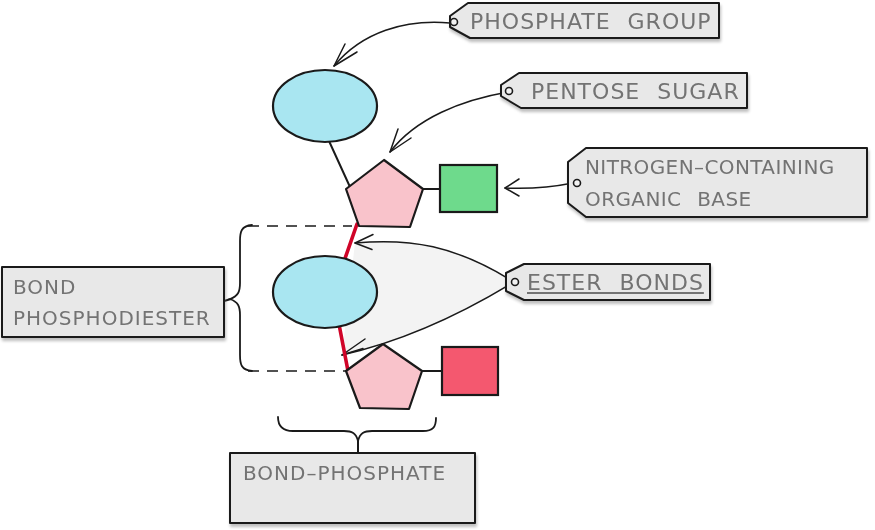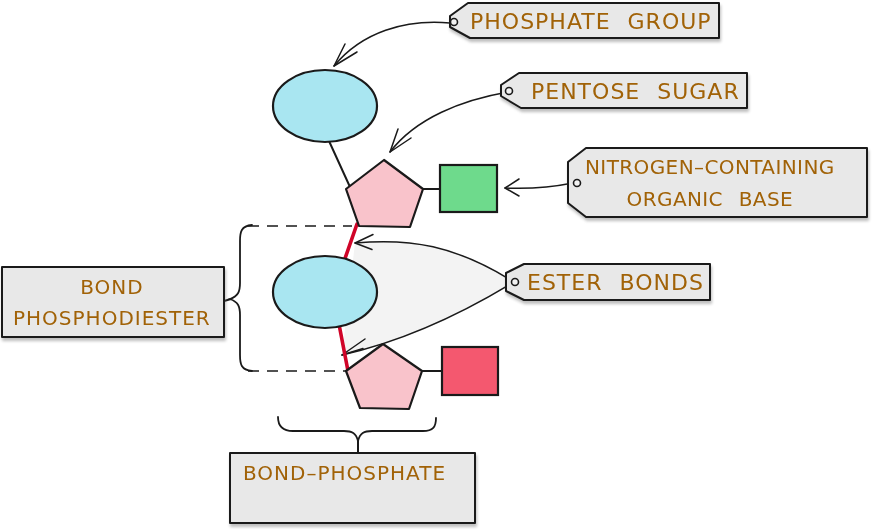--- a/index.html
+++ b/index.html
@@ -2,24 +2,24 @@
 <html><head>
 <meta charset="utf-8">
 <style>
   html,body{margin:0;padding:0;background:#ffffff;}
   .stage{
     position:relative;width:875px;height:530px;background:#ffffff;overflow:hidden;
     font-family:"DejaVu Sans", sans-serif;
   }
   .stage svg{position:absolute;left:0;top:0;}
   .lbl{
-    position:absolute;color:#a16207;letter-spacing:1px;word-spacing:9px;
+    position:absolute;color:#737373;letter-spacing:1px;word-spacing:9px;
     white-space:nowrap;line-height:1.2;
   }
-  .lbl .ln{display:block;text-align:center;}
+  .lbl .ln{display:block;}
   .fs22{font-size:22px;}
   .fs20{font-size:20px;}
   .lh32 .ln{line-height:32px;}
   .lh31 .ln{line-height:31px;}
   .nitrogen{letter-spacing:0.4px;}
   .shadowed{filter:drop-shadow(1.5px 3px 1.5px rgba(110,110,110,0.45));}
 </style>
 </head>
 <body>
 
@@ -92,21 +92,21 @@
 
   <div class="lbl fs22" style="left:470px;top:9px;">PHOSPHATE GROUP</div>
 
   <div class="lbl fs22" style="left:531px;top:79px;">PENTOSE SUGAR</div>
 
   <div class="lbl fs20 lh32 nitrogen" style="left:585px;top:151px;">
     <span class="ln">NITROGEN–CONTAINING</span>
     <span class="ln">ORGANIC BASE</span>
   </div>
 
-  <div class="lbl fs22" style="left:527px;top:270px;">ESTER BONDS</div>
+  <div class="lbl fs22" style="left:527px;top:270px;text-decoration:underline;">ESTER BONDS</div>
 
   <div class="lbl fs20 lh31" style="left:13px;top:272px;">
     <span class="ln">BOND</span>
     <span class="ln">PHOSPHODIESTER</span>
   </div>
 
   <div class="lbl fs20 lh31" style="left:243px;top:458px;">
     <span class="ln">BOND–PHOSPHATE</span>
   </div>
 </div>

